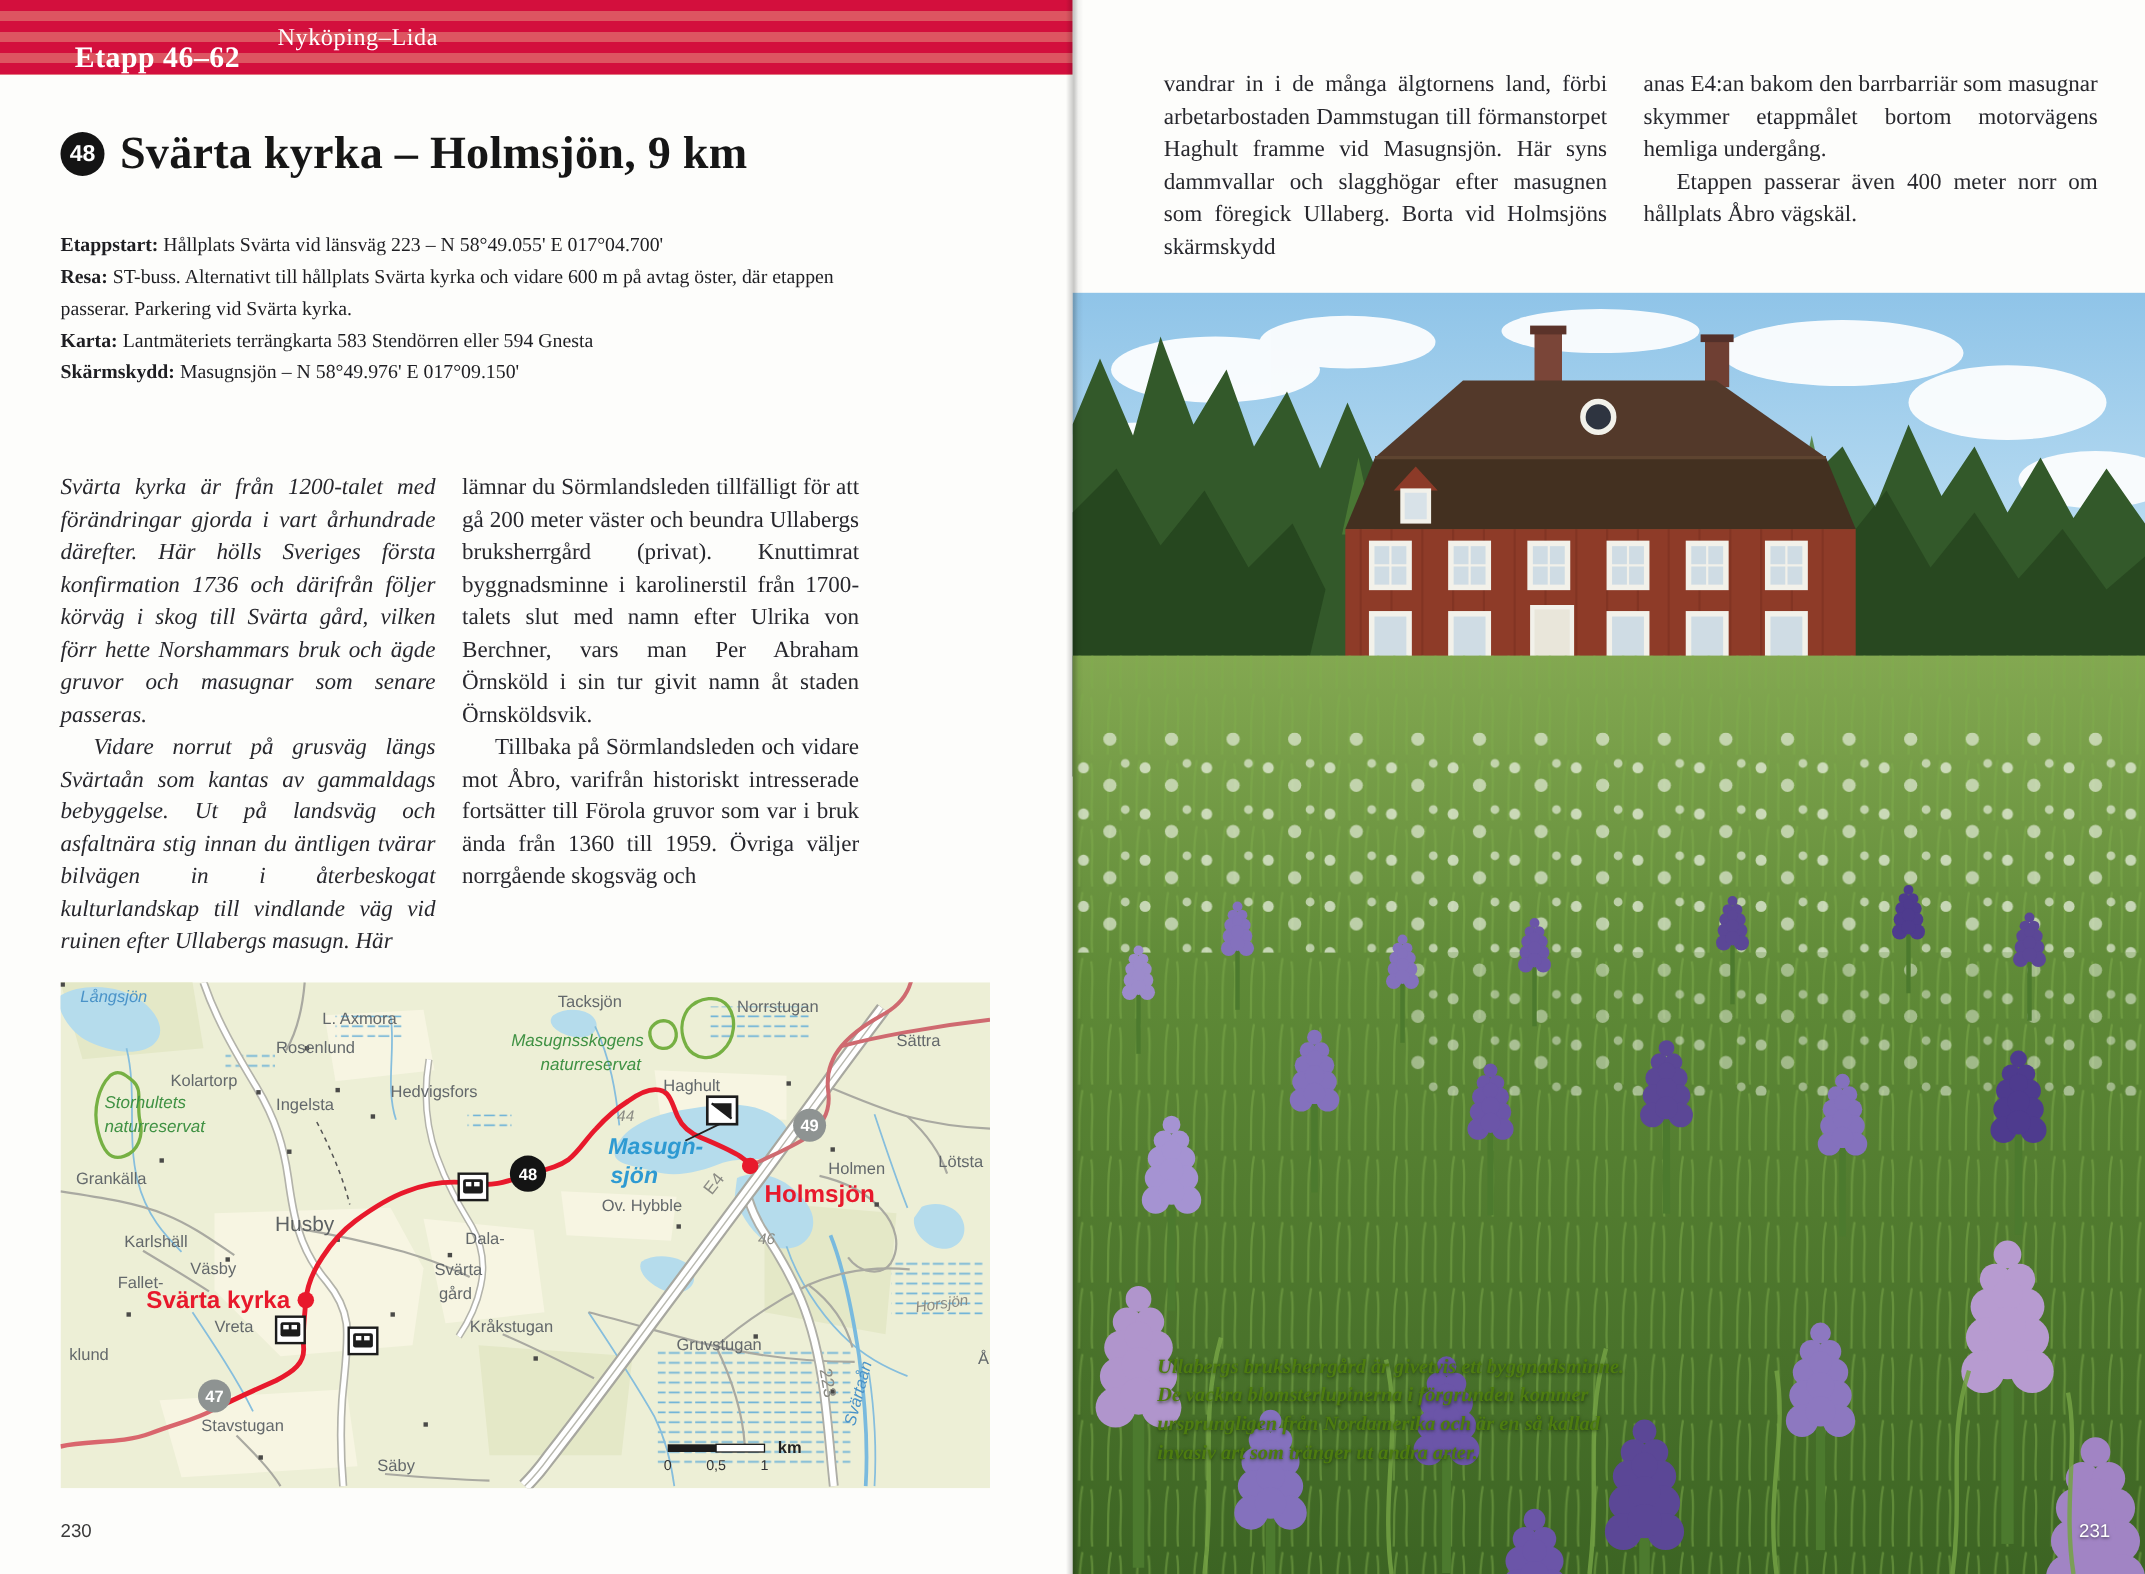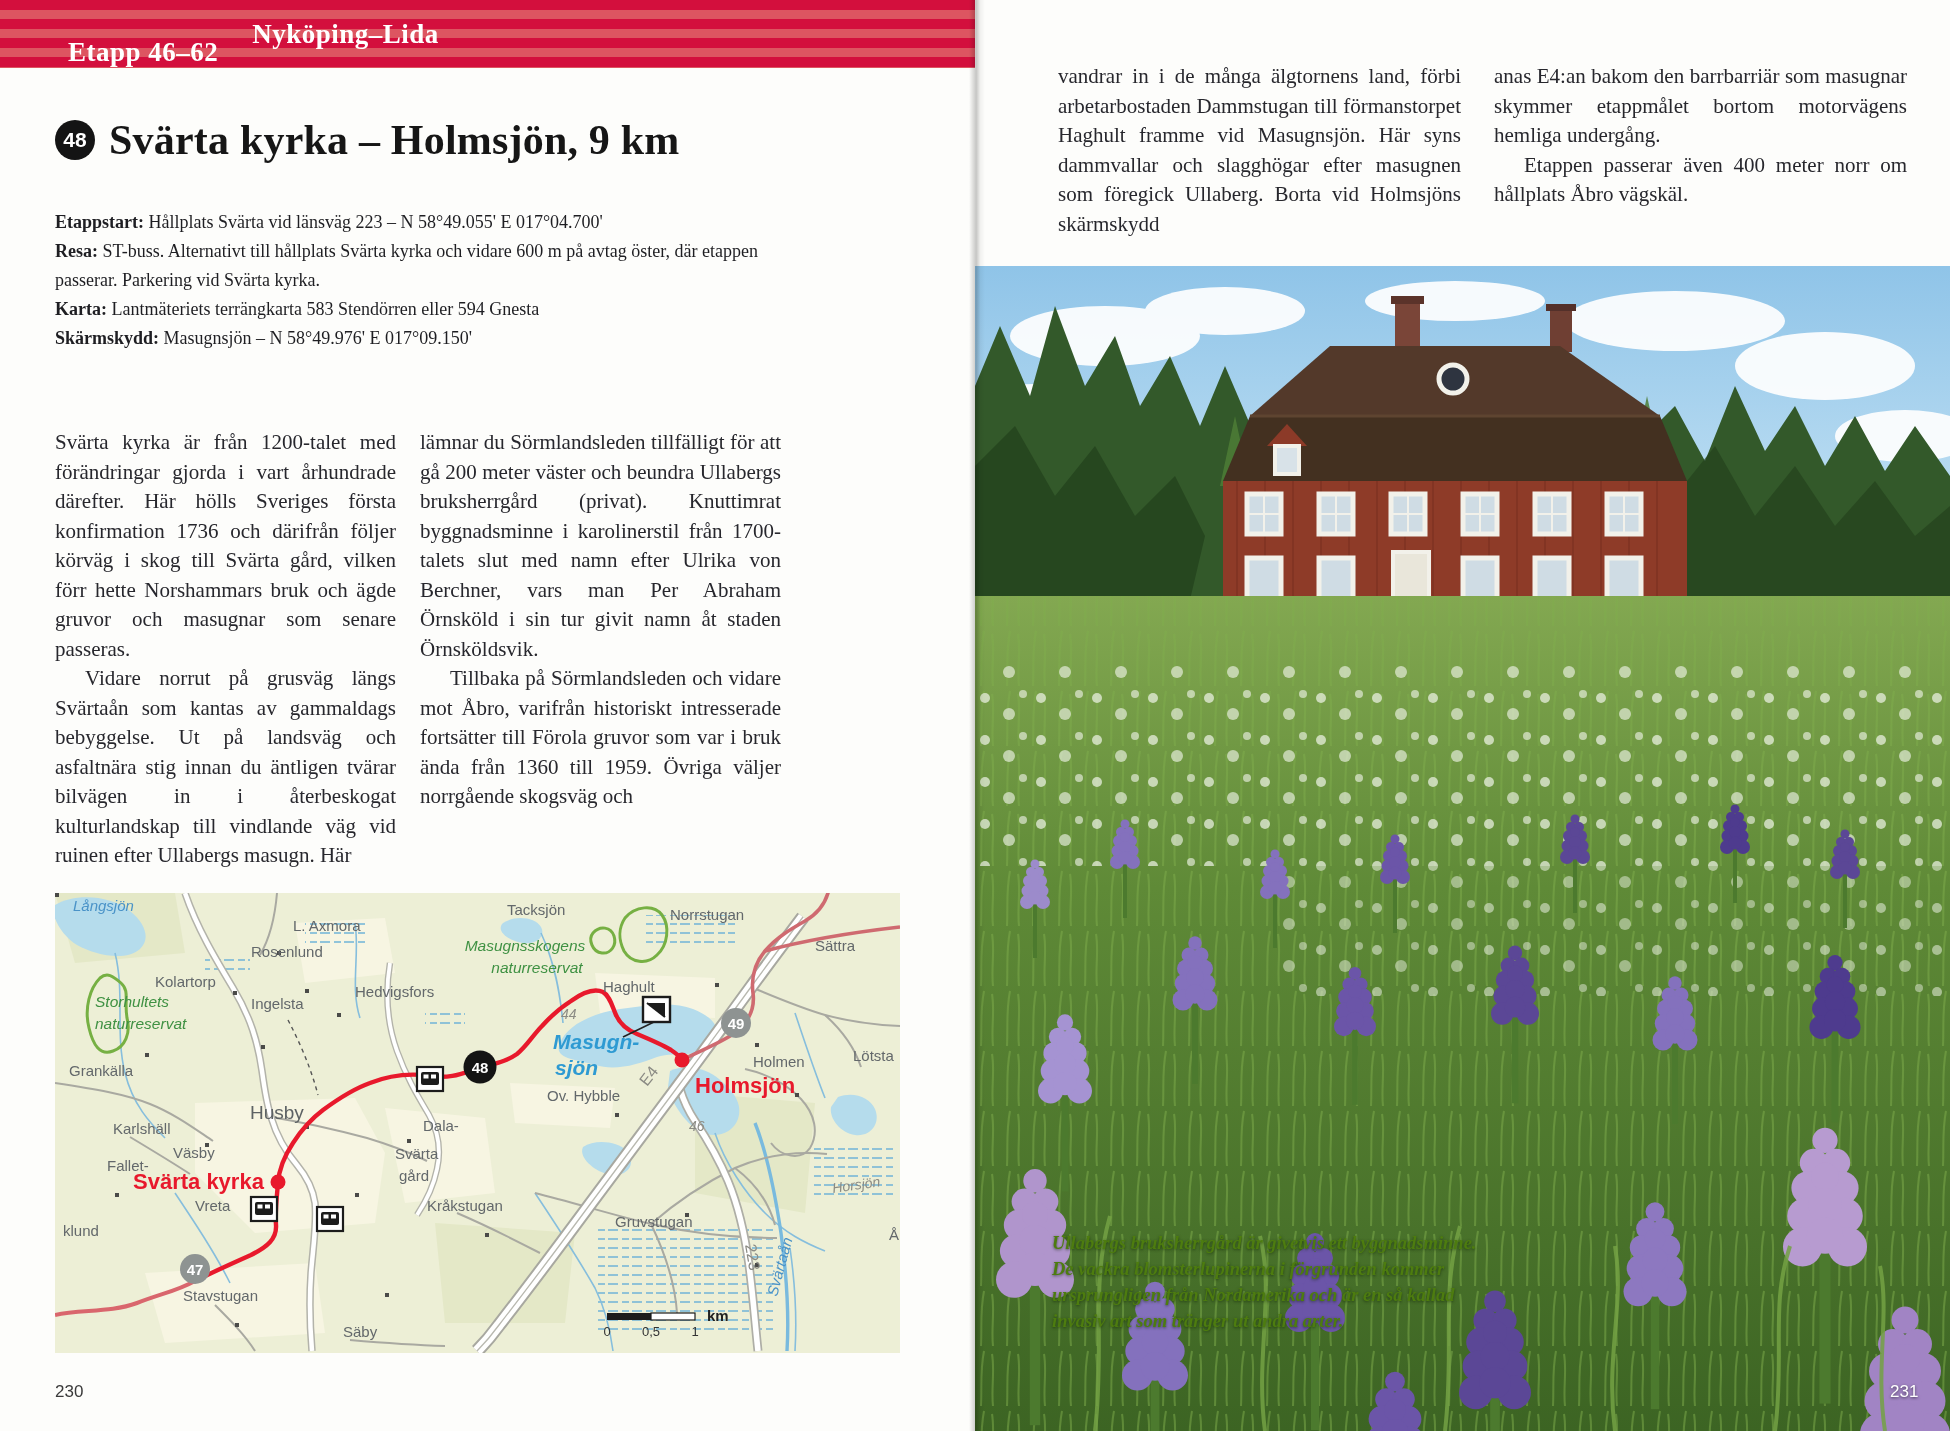--- a/index.html
+++ b/index.html
@@ -5,35 +5,35 @@
   html,body{margin:0;padding:0;}
   body{width:1950px;height:1431px;position:relative;background:#fdfdfb;overflow:hidden;
        font-family:"Liberation Serif",serif;color:#26262c;}
   .abs{position:absolute;}
 
   
   .banner{left:0;top:0;width:975px;height:68px;
     background:repeating-linear-gradient(180deg,#d30f3d 0 10px,#dd5561 10px 19px);
     display:flex;align-items:center;}
   .banner .btxt{color:#fff;font-weight:bold;font-size:27px;margin-left:68px;letter-spacing:.5px;margin-top:36px;}
-  .banner .btxt2{color:#fff;font-weight:bold;font-size:27px;margin-left:34px;letter-spacing:.5px;}
+  .banner .btxt2{color:#fff;font-weight:normal;font-size:22px;margin-left:34px;letter-spacing:.5px;}
 
   .headrow{left:55px;top:116px;display:flex;align-items:center;gap:14px;}
   .badge48{width:40px;height:40px;border-radius:50%;background:#141414;color:#fff;
     font-family:"Liberation Sans",sans-serif;font-weight:bold;font-size:21px;
     display:flex;align-items:center;justify-content:center;}
   .h1{font-size:42px;font-weight:bold;color:#161616;letter-spacing:.2px;}
 
   .meta{left:55px;top:208px;width:735px;font-size:18px;line-height:29px;color:#1e1e22;}
   .meta b{font-weight:bold;}
 
   .bodycol{font-size:21px;line-height:29.5px;text-align:justify;color:#27272d;}
   .bodycol p{margin:0;}
   .bodycol p.ind{text-indent:30px;}
-  .lp-c1{left:55px;top:428px;width:341px;}
+  .lp-c1{left:55px;top:428px;width:341px;font-style:italic;}
   .lp-c2{left:420px;top:428px;width:361px;}
   .rp-c1{left:1058px;top:62px;width:403px;}
   .rp-c2{left:1494px;top:62px;width:413px;}
 
   .pageno{font-family:"Liberation Sans",sans-serif;font-size:17px;color:#3a3a3a;}
   .pageno-l{left:55px;top:1382px;}
   .pageno-r{left:1890px;top:1382px;color:#fff;text-shadow:0 1px 3px rgba(0,0,0,.6);}
 
   .mapbox{left:55px;top:893px;width:845px;height:460px;}
   .photobox{left:975px;top:266px;width:975px;height:1165px;}

